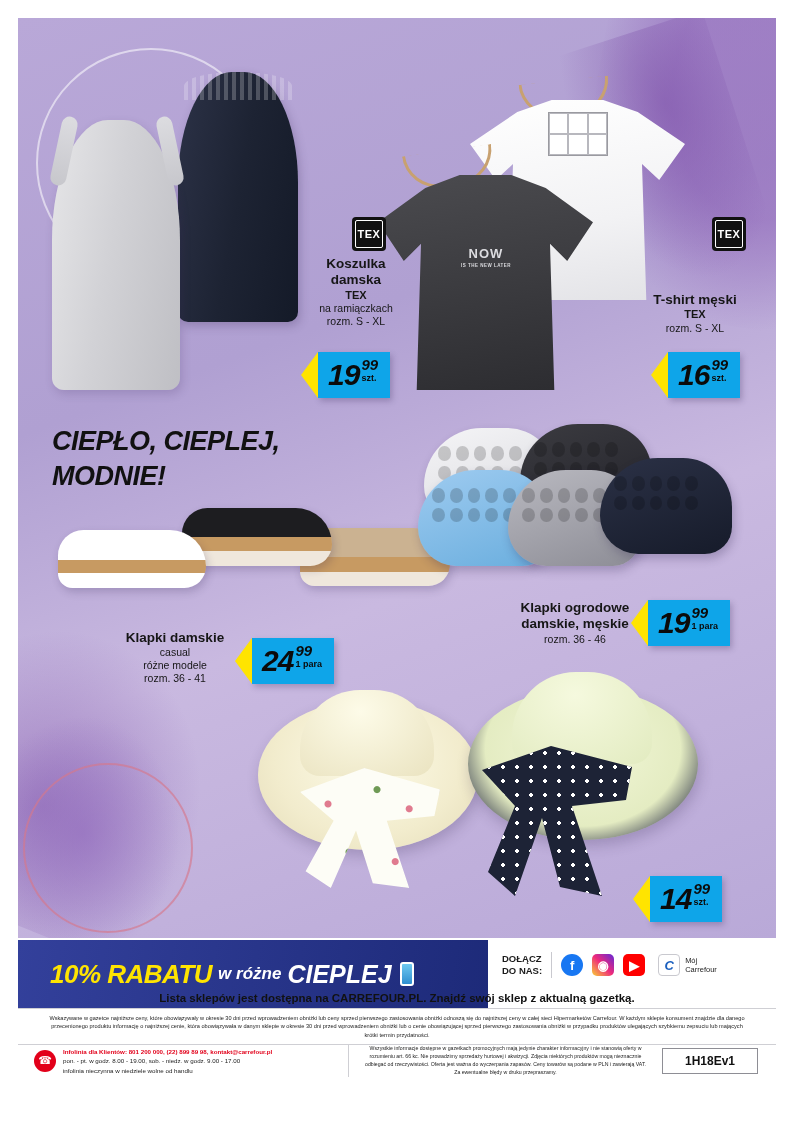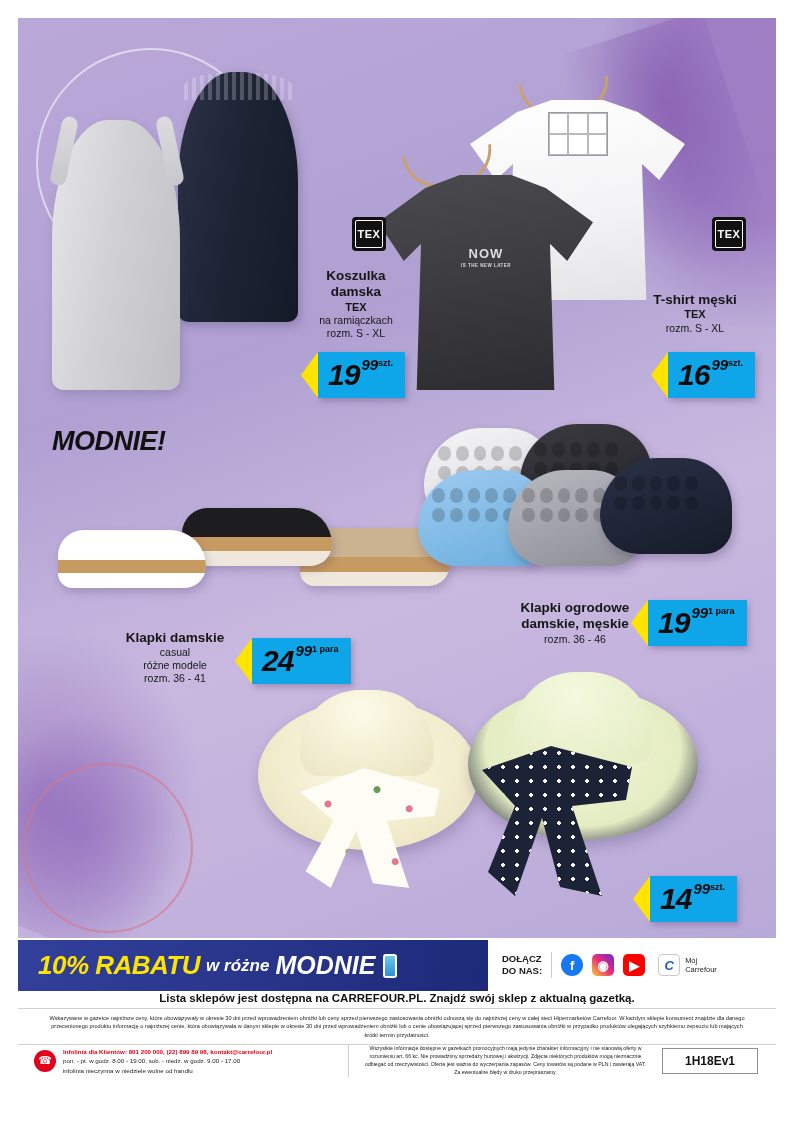--- a/index.html
+++ b/index.html
@@ -210,21 +210,21 @@
   }
   .tex-badge span { position: relative; }
   .tex-1 { left: 352px; top: 217px; }
   .tex-2 { left: 712px; top: 217px; }
 
   
   .caption { position:absolute; text-align:center; color:#161616; line-height:1.22; }
   .caption .t1 { font-size: 13.5px; font-weight: 700; }
   .caption .t2 { font-size: 11px; font-weight: 700; }
   .caption .t3 { font-size: 10.5px; font-weight: 400; }
-  .cap-koszulka { left: 288px; top: 268px; width: 136px; }
+  .cap-koszulka { left: 288px; top: 256px; width: 136px; }
   .cap-tshirt   { left: 620px; top: 292px; width: 150px; }
   .cap-klapki-d { left: 110px; top: 630px; width: 130px; }
   .cap-klapki-o { left: 500px; top: 600px; width: 150px; }
   .cap-kapelusz { left: 640px; top: 818px; width: 130px; }
 
   
   .price {
     position:absolute; background:#0ea5e9; color:#0b0b0b;
     height: 46px; padding: 0 12px 0 10px;
     display:flex; align-items:flex-start;
@@ -234,21 +234,21 @@
     position:absolute; left:-17px; top:0; width:0; height:0;
     border-top: 23px solid transparent; border-bottom: 23px solid transparent;
     border-right: 17px solid #ffe400;
   }
   .price .big {
     font-family: "Liberation Sans", sans-serif;
     font-size: 30px; font-weight: 700; font-style: italic; line-height: 46px;
     letter-spacing: -1px;
   }
   .price .small {
-    display:flex; align-items:flex-start; margin-left: 2px; padding-top: 5px;
+    display:flex; flex-direction:column; align-items:flex-start; margin-left: 2px; padding-top: 5px;
   }
   .price .cents { font-size: 15px; font-weight:700; font-style: italic; line-height: 1; }
   .price .unit { font-size: 9px; font-weight:700; margin-top: 1px; }
   .p-koszulka { left: 318px; top: 352px; }
   .p-tshirt   { left: 668px; top: 352px; }
   .p-klapki-d { left: 252px; top: 638px; }
   .p-klapki-o { left: 648px; top: 600px; }
   .p-kapelusz { left: 650px; top: 876px; }
 
   
@@ -257,23 +257,23 @@
     font-size: 27px; font-weight: 700; font-style: italic; color:#111;
     line-height: 1.28; letter-spacing: -0.5px;
   }
 
   
   .banner {
     position:absolute; left: 18px; top: 940px; width: 758px; height: 50px;
     background: linear-gradient(90deg,#2d3a8c 0%, #1f2d7e 55%, #ffffff 55%, #ffffff 100%);
   }
   .banner-left {
-    position:absolute; left:0; top:0; width: 470px; height: 51px;
+    position:absolute; left:0; top:0; width: 470px; height: 68px;
     background: linear-gradient(100deg,#33409b,#1d2a79);
-    display:flex; align-items:center; padding-left: 20px; overflow:hidden;
+    display:flex; align-items:center; padding-left: 32px; overflow:hidden;
   }
   .banner-left .b1 {
     color:#ffe400; font-size: 26px; font-weight: 700; font-style: italic; letter-spacing: -.5px;
   }
   .banner-left .b2 { color:#fff; font-size: 17px; font-weight: 700; font-style: italic; margin: 0 6px; }
   .banner-left .b3 { color:#fff; font-size: 25px; font-weight: 700; font-style: italic; }
   .phone-ico {
     width: 14px; height: 24px; border:2px solid #fff; border-radius:3px; margin-left: 8px;
     background: linear-gradient(180deg,#6ec9f0,#2f8fd0);
   }
@@ -441,20 +441,21 @@
   <div class="bow-dots"></div>
 
   <div class="tex-badge tex-1">
     <span>TEX</span>
   </div>
   <div class="tex-badge tex-2">
     <span>TEX</span>
   </div>
 
   <div class="slogan">
+    <div>CIEPŁO, CIEPLEJ,</div>
     <div>MODNIE!</div>
   </div>
 
   <div class="caption cap-koszulka">
     <div class="t1">Koszulka</div>
     <div class="t1">damska</div>
     <div class="t2">TEX</div>
     <div class="t3">na ramiączkach</div>
     <div class="t3">rozm. S - XL</div>
   </div>
@@ -521,21 +522,21 @@
     <div class="small">
       <div class="cents">99</div>
       <div class="unit">szt.</div>
     </div>
   </div>
 
   <div class="banner">
     <div class="banner-left">
       <span class="b1">10% RABATU</span>
       <span class="b2">w różne</span>
-      <span class="b3">MODNIE</span>
+      <span class="b3">CIEPLEJ</span>
       <span class="phone-ico"></span>
     </div>
     <div class="banner-right">
       <div class="dolacz">
         <div>DOŁĄCZ</div>
         <div>DO NAS:</div>
       </div>
       <div class="vbar"></div>
       <div class="soc soc-fb">
           <span>f</span>

